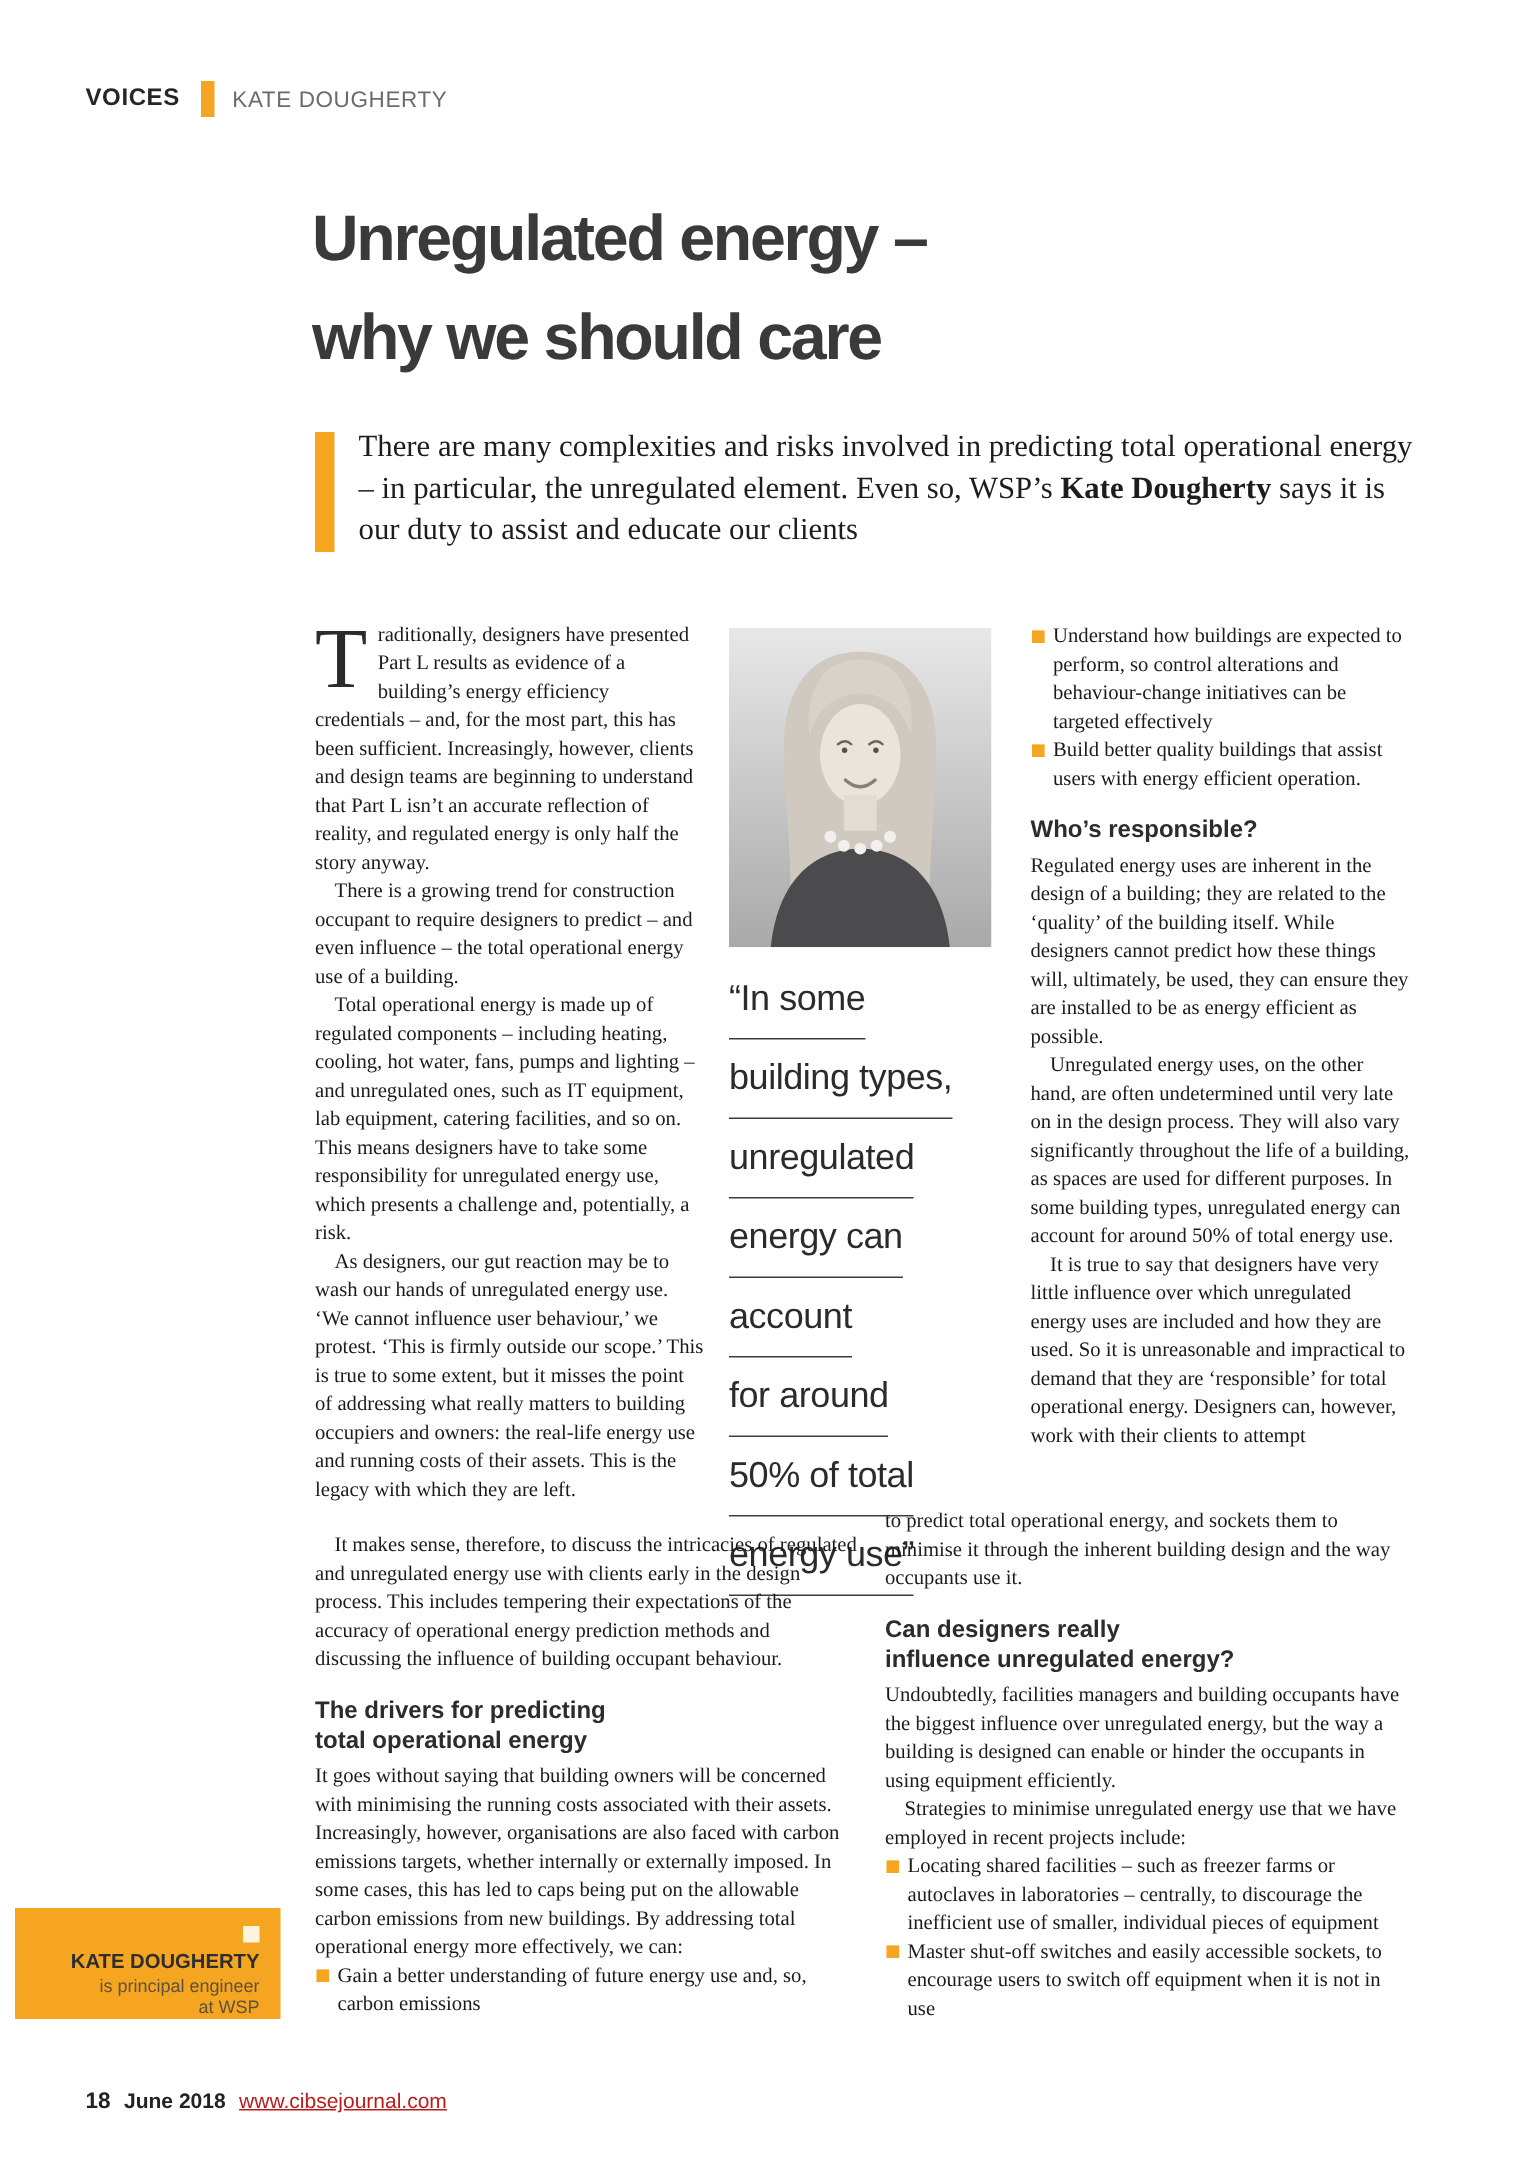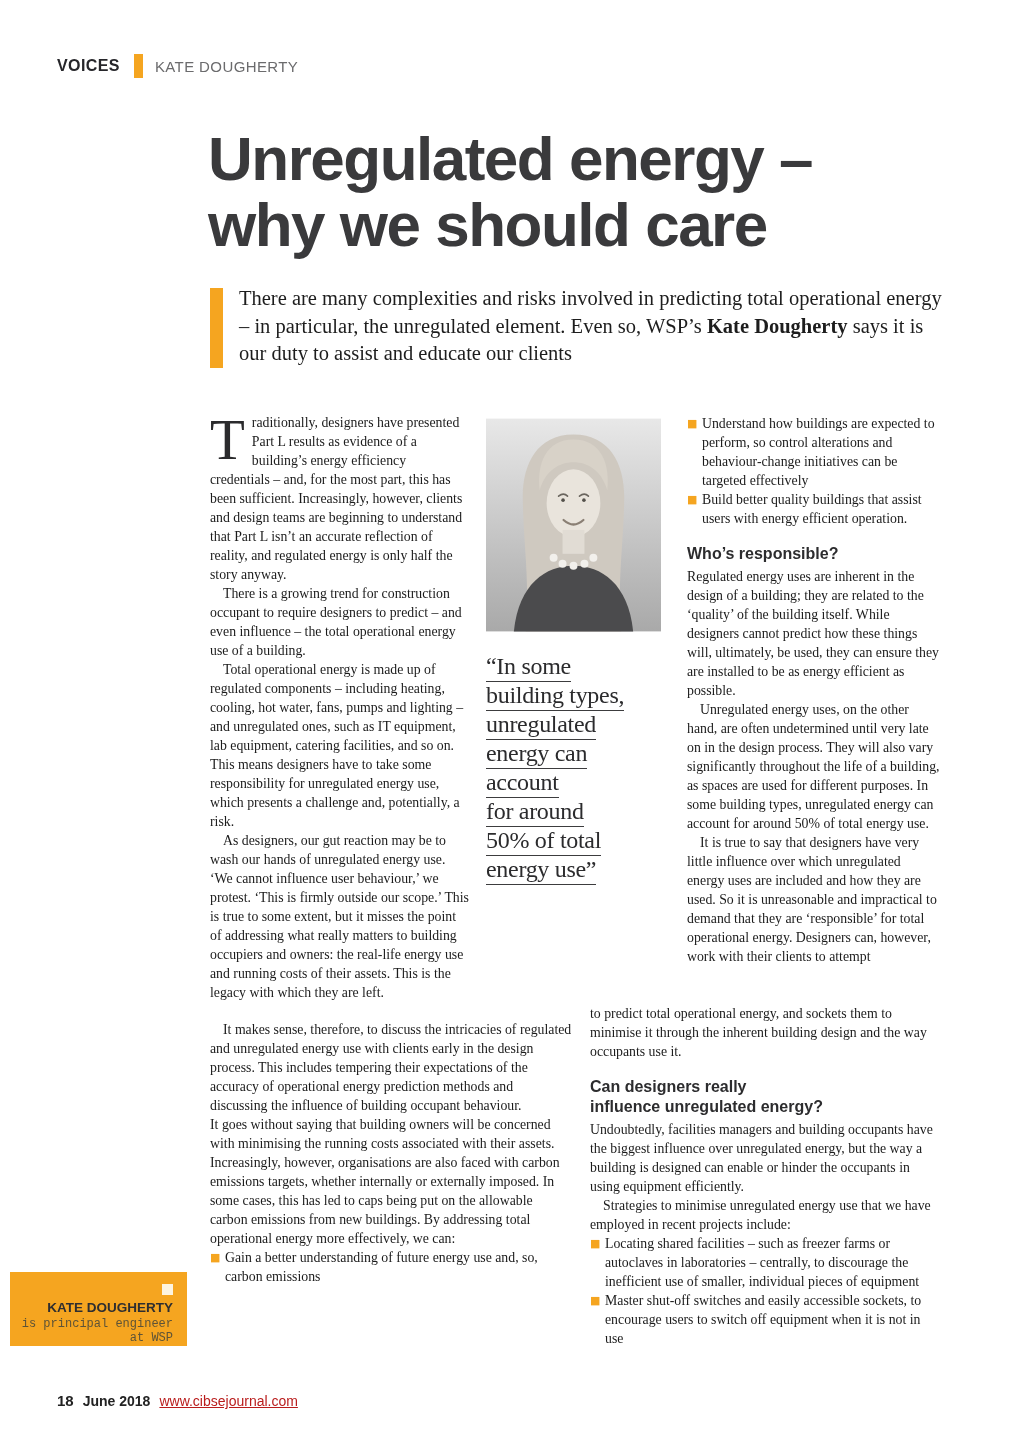--- a/index.html
+++ b/index.html
@@ -8,44 +8,44 @@
     background:#ffffff;overflow:hidden;
     font-family:"Liberation Serif",serif;color:#1b1b1b;
   }
   
   .kicker{position:absolute;left:57px;top:53px;display:flex;align-items:center;height:26px;text-align:right;}
   .kicker-section{font-family:"Liberation Sans",sans-serif;font-weight:bold;font-size:16px;letter-spacing:.4px;color:#26262a;}
   .kicker-bar{width:9px;height:24px;background:#F5A520;margin:0 12px 0 14px;}
   .kicker-author{font-family:"Liberation Sans",sans-serif;font-size:15px;letter-spacing:.4px;color:#6b6b6d;}
   
   .headline{position:absolute;left:208px;top:126px;font-family:"Liberation Sans",sans-serif;
-    font-weight:bold;font-size:62px;line-height:66px;letter-spacing:-1.5px;color:#3a3a3c;}
+    font-weight:bold;font-size:43px;line-height:66px;letter-spacing:-1.5px;color:#3a3a3c;}
   
   .stand-bar{position:absolute;left:210px;top:288px;width:13px;height:80px;background:#F5A520;}
   .standfirst{position:absolute;left:239px;top:285px;width:708px;font-size:20.5px;line-height:27.5px;color:#1d1d1d;}
   .standfirst b{font-weight:bold;}
   
   .body{position:absolute;font-size:13.8px;line-height:19px;color:#1b1b1b;}
   .body p{margin:0;}
   .body p.indent{text-indent:13px;}
   .dropcap{float:left;font-size:57px;line-height:47px;padding:3px 7px 0 0;color:#2b2b2d;}
   .subhead{font-family:"Liberation Sans",sans-serif;font-weight:bold;font-size:16px;line-height:20px;color:#2c2c2e;margin:16px 0 3px;}
   .bullet{position:relative;padding-left:15px;margin:0;}
   .bullet .sq{position:absolute;left:0;top:0;color:#F5A520;font-size:11px;line-height:19px;font-family:"DejaVu Sans",sans-serif;}
   
   .photo{position:absolute;left:486px;top:418px;width:175px;height:214px;}
   
   .quote{position:absolute;left:486px;top:654px;}
-  .qline{font-family:Liberation Serif, serif;font-size:24px;line-height:24px;letter-spacing:-.3px;color:#2b2b2d;
-    width:max-content;border-bottom:1.5px solid #3c3c3e;padding-bottom:3px;margin-bottom:1px;}
+  .qline{font-family:Liberation Sans, sans-serif;font-size:24px;line-height:24px;letter-spacing:-.3px;color:#2b2b2d;
+    width:max-content;border-bottom:1.5px solid #3c3c3e;padding-bottom:14px;margin-bottom:14px;}
   
   .bio{position:absolute;left:10px;top:1272px;width:177px;height:74px;background:#F5A520;}
   .bio-sq{position:absolute;right:14px;top:12px;width:11px;height:11px;background:#fdf4e0;}
   .bio-name{position:absolute;right:14px;top:28px;font-family:"Liberation Sans",sans-serif;font-weight:bold;font-size:13.5px;color:#2e2e30;}
-  .bio-role{position:absolute;right:14px;top:45px;font-family:Liberation Mono, monospace;font-size:12px;line-height:14px;color:#5d5337;text-align:right;}
+  .bio-role{position:absolute;right:14px;top:45px;font-family:Liberation Sans, sans-serif;font-size:12px;line-height:14px;color:#5d5337;text-align:right;}
   
   .footer{position:absolute;left:57px;top:1392px;font-family:"Liberation Sans",sans-serif;font-size:14px;color:#222;display:flex;align-items:baseline;gap:9px;}
   .footer-num{font-weight:bold;font-size:15px;}
   .footer-date{font-weight:bold;}
   .footer-url{font-weight:normal;color:#b91c1c;text-decoration:underline;}
 </style>
 </head>
 <body>
 
 <div class="page">
@@ -119,20 +119,24 @@
     <p class="bullet"><span class="sq">■</span><span>Understand how buildings are expected to perform, so control alterations and behaviour-change initiatives can be targeted effectively</span></p>
     <p class="bullet"><span class="sq">■</span><span>Build better quality buildings that assist users with energy efficient operation.</span></p>
     <div class="subhead">Who’s responsible?</div>
     <p>Regulated energy uses are inherent in the design of a building; they are related to the ‘quality’ of the building itself. While designers cannot predict how these things will, ultimately, be used, they can ensure they are installed to be as energy efficient as possible.</p>
     <p class="indent">Unregulated energy uses, on the other hand, are often undetermined until very late on in the design process. They will also vary significantly throughout the life of a building, as spaces are used for different purposes. In some building types, unregulated energy can account for around 50% of total energy use.</p>
     <p class="indent">It is true to say that designers have very little influence over which unregulated energy uses are included and how they are used. So it is unreasonable and impractical to demand that they are ‘responsible’ for total operational energy. Designers can, however, work with their clients to attempt</p>
   </div>
 
   <div class="body" style="left:210px;top:1020px;width:362px;">
     <p class="indent">It makes sense, therefore, to discuss the intricacies of regulated and unregulated energy use with clients early in the design process. This includes tempering their expectations of the accuracy of operational energy prediction methods and discussing the influence of building occupant behaviour.</p>
+    <div class="subhead">
+      <div>The drivers for predicting</div>
+      <div>total operational energy</div>
+    </div>
     <p>It goes without saying that building owners will be concerned with minimising the running costs associated with their assets. Increasingly, however, organisations are also faced with carbon emissions targets, whether internally or externally imposed. In some cases, this has led to caps being put on the allowable carbon emissions from new buildings. By addressing total operational energy more effectively, we can:</p>
     <p class="bullet"><span class="sq">■</span><span>Gain a better understanding of future energy use and, so, carbon emissions</span></p>
   </div>
 
   <div class="body" style="left:590px;top:1004px;width:352px;">
     <p>to predict total operational energy, and sockets them to minimise it through the inherent building design and the way occupants use it.</p>
     <div class="subhead">
       <div>Can designers really</div>
       <div>influence unregulated energy?</div>
     </div>

